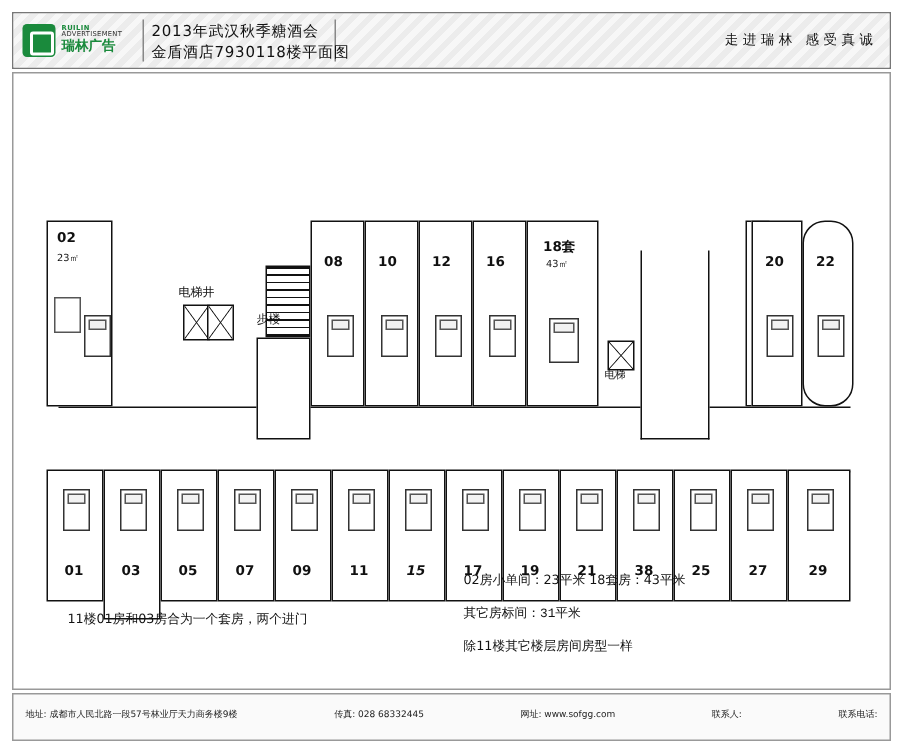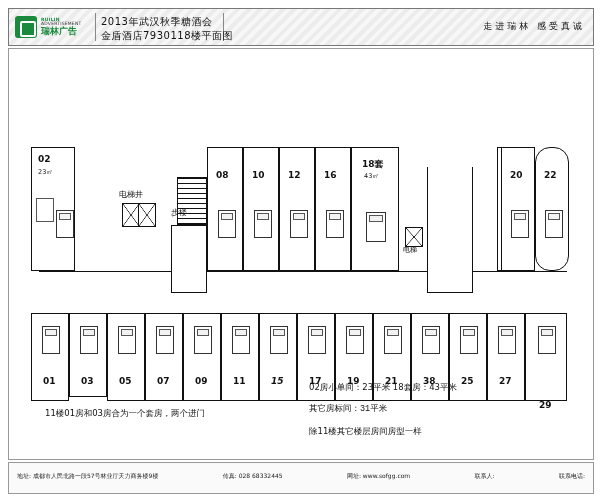--- a/index.html
+++ b/index.html
@@ -142,21 +142,21 @@
     </div>
     <div class="room" style="left:526px;top:98px;width:34px;height:124px;border-radius:15px;">
       <div class="lbl" style="left:8px;top:22px;">22</div>
       <div class="bed" style="left:9px;top:62px;width:16px;height:26px;"></div>
     </div>
 
     <div class="room" style="left:22px;top:264px;width:38px;height:88px;">
       <div class="bed" style="left:10px;top:12px;width:16px;height:26px;"></div>
       <div class="lbl" style="left:11px;top:62px;">01</div>
     </div>
-    <div class="room" style="left:60px;top:264px;width:38px;height:84px;">
+    <div class="room" style="left:60px;top:264px;width:38px;height:100px;">
       <div class="bed" style="left:10px;top:12px;width:16px;height:26px;"></div>
       <div class="lbl" style="left:11px;top:62px;">03</div>
     </div>
     <div class="room" style="left:98px;top:264px;width:38px;height:88px;">
       <div class="bed" style="left:10px;top:12px;width:16px;height:26px;"></div>
       <div class="lbl" style="left:11px;top:62px;">05</div>
     </div>
     <div class="room" style="left:136px;top:264px;width:38px;height:88px;">
       <div class="bed" style="left:10px;top:12px;width:16px;height:26px;"></div>
       <div class="lbl" style="left:11px;top:62px;">07</div>
@@ -192,21 +192,21 @@
     <div class="room" style="left:440px;top:264px;width:38px;height:88px;">
       <div class="bed" style="left:10px;top:12px;width:16px;height:26px;"></div>
       <div class="lbl" style="left:11px;top:62px;">25</div>
     </div>
     <div class="room" style="left:478px;top:264px;width:38px;height:88px;">
       <div class="bed" style="left:10px;top:12px;width:16px;height:26px;"></div>
       <div class="lbl" style="left:11px;top:62px;">27</div>
     </div>
     <div class="room" style="left:516px;top:264px;width:42px;height:88px;">
       <div class="bed" style="left:12px;top:12px;width:16px;height:26px;"></div>
-      <div class="lbl" style="left:13px;top:62px;margin-top:24px;">29</div>
+      <div class="lbl" style="left:13px;top:62px;">29</div>
     </div>
 
     <div class="note" style="left:36px;top:356px;">11楼01房和03房合为一个套房，两个进门</div>
     <div class="note" style="left:300px;top:330px;">02房小单间：23平米    18套房：43平米</div>
     <div class="note" style="left:300px;top:352px;font-family:Liberation Mono, monospace;">其它房标间：31平米</div>
     <div class="note" style="left:300px;top:374px;">除11楼其它楼层房间房型一样</div>
   </div>
 
   <div class="footer">
     <div class="footer-row">

